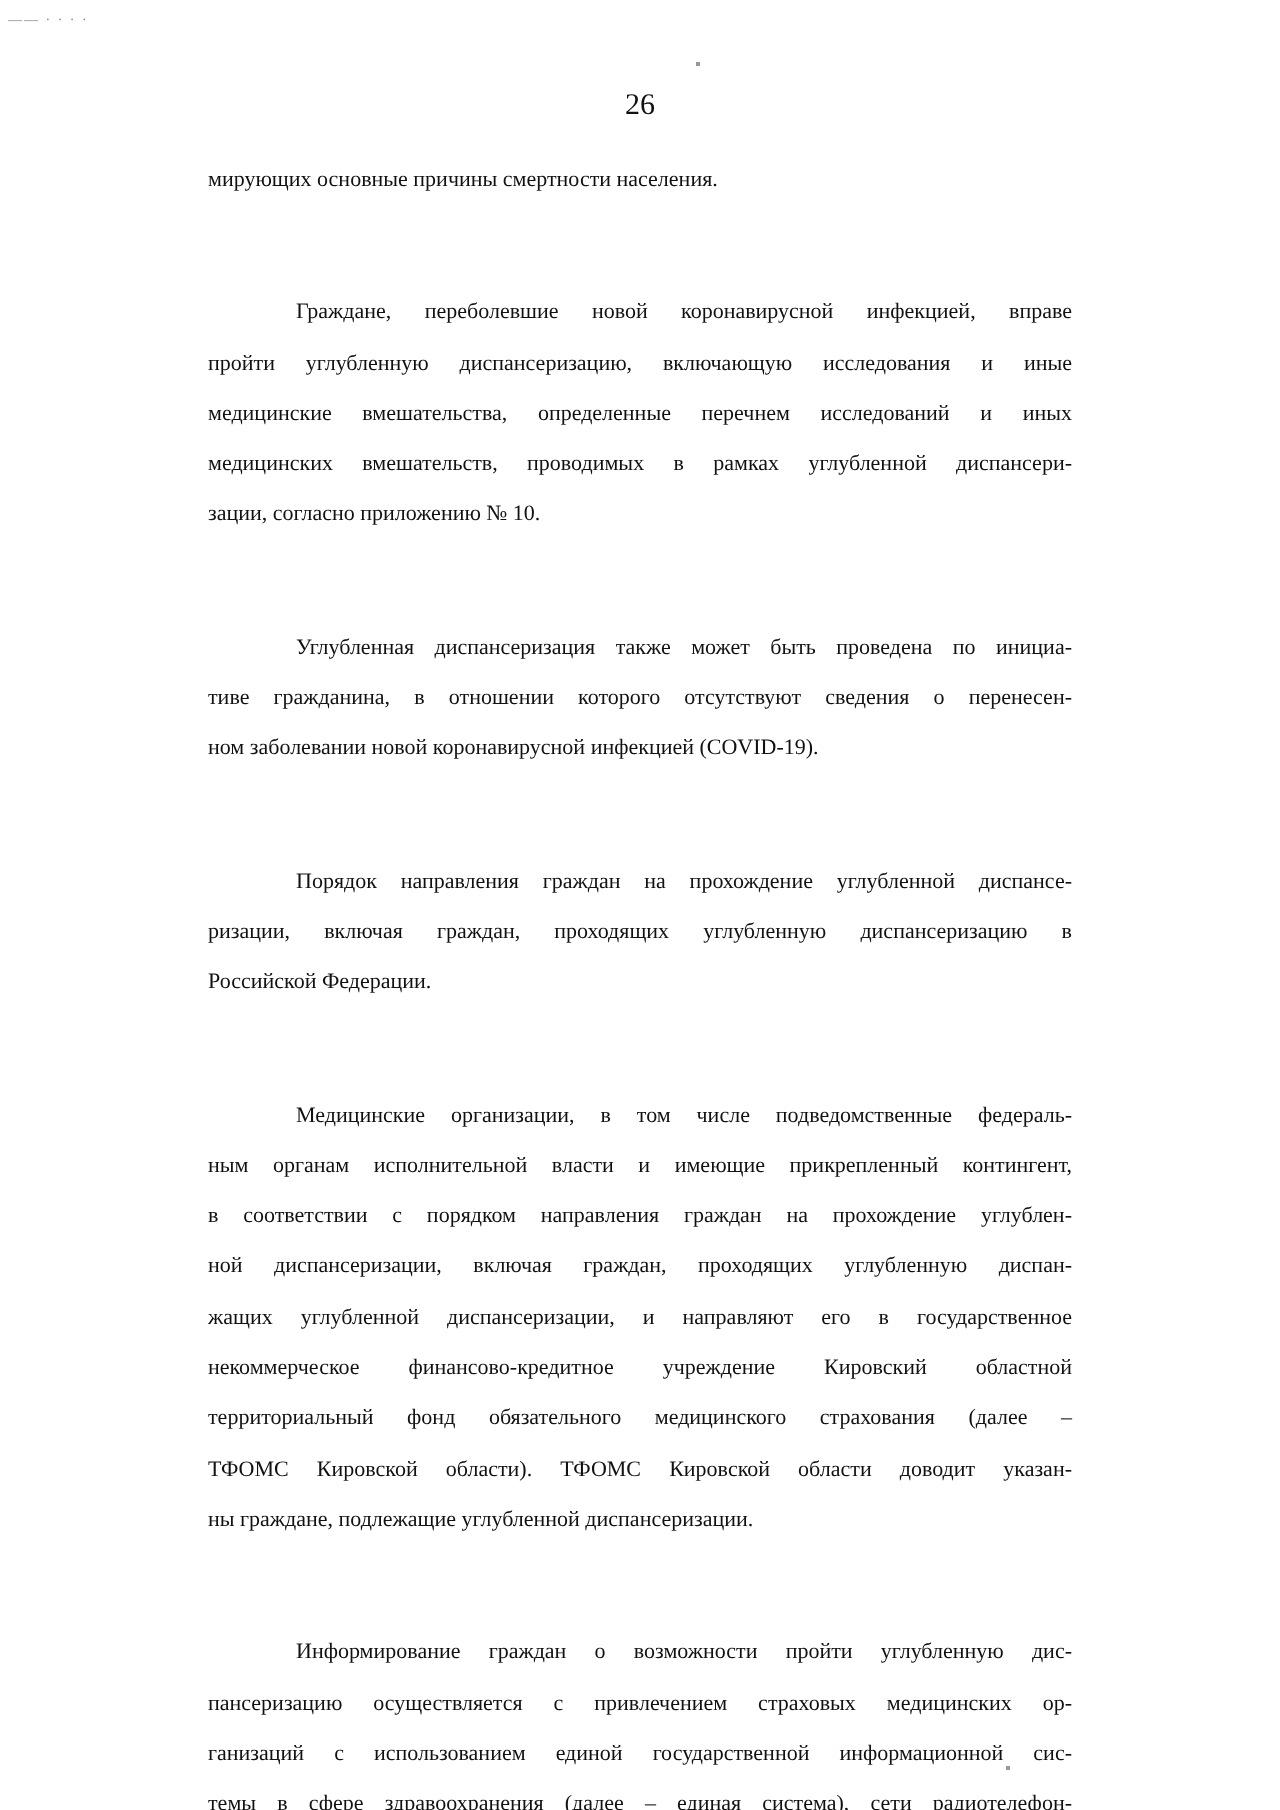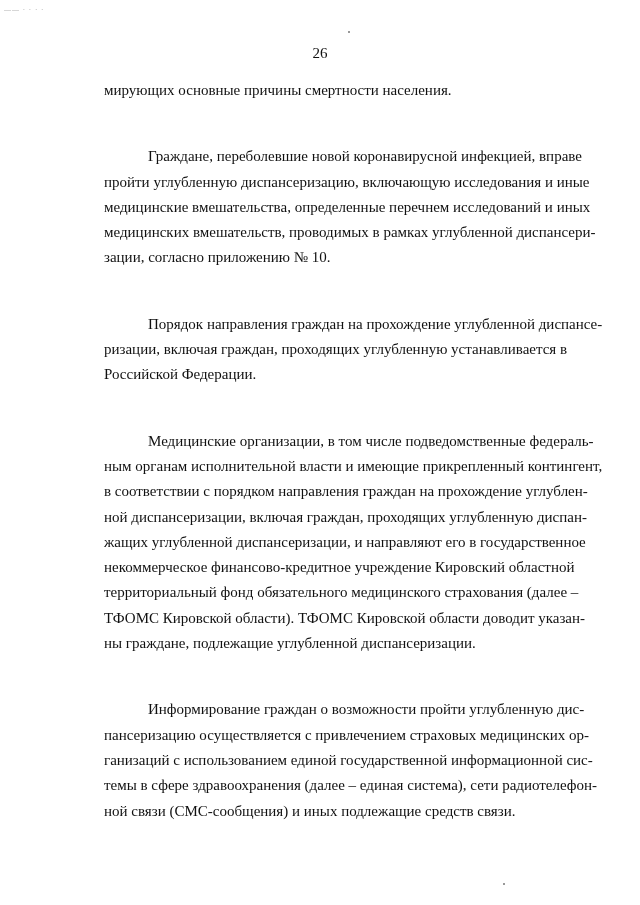--- a/index.html
+++ b/index.html
@@ -31,21 +31,21 @@
     text-align: center;
     font-size: 15px;
   }
   .body-text {
     position: absolute;
     left: 104px;
     top: 78px;
     width: 432px;
   }
   .line {
-    font-size: 15px;
+    font-size: 11px;
     height: 25.3px;
     line-height: 25.3px;
     white-space: nowrap;
     text-align: justify;
     text-align-last: justify;
     overflow: visible;
   }
   .line.last {
     text-align-last: left;
   }
@@ -72,22 +72,27 @@
       <div class="line last">мирующих основные причины смертности населения.</div>
     </div>
     <div class="paragraph">
       <div class="line indent">Граждане, переболевшие новой коронавирусной инфекцией, вправе</div>
       <div class="line">пройти углубленную диспансеризацию, включающую исследования и иные</div>
       <div class="line">медицинские вмешательства, определенные перечнем исследований и иных</div>
       <div class="line">медицинских вмешательств, проводимых в рамках углубленной диспансери-</div>
       <div class="line last">зации, согласно приложению № 10.</div>
     </div>
     <div class="paragraph">
+      <div class="line indent">Углубленная диспансеризация также может быть проведена по инициа-</div>
+      <div class="line">тиве гражданина, в отношении которого отсутствуют сведения о перенесен-</div>
+      <div class="line last">ном заболевании новой коронавирусной инфекцией (COVID-19).</div>
+    </div>
+    <div class="paragraph">
       <div class="line indent">Порядок направления граждан на прохождение углубленной диспансе-</div>
-      <div class="line">ризации, включая граждан, проходящих углубленную устанавливается в</div>
+      <div class="line">ризации, включая граждан, проходящих углубленную диспансеризацию в</div>
       <div class="line last">Российской Федерации.</div>
     </div>
     <div class="paragraph">
       <div class="line indent">Медицинские организации, в том числе подведомственные федераль-</div>
       <div class="line">ным органам исполнительной власти и имеющие прикрепленный контингент,</div>
       <div class="line">в соответствии с порядком направления граждан на прохождение углублен-</div>
       <div class="line">ной диспансеризации, включая граждан, проходящих углубленную диспан-</div>
       <div class="line">жащих углубленной диспансеризации, и направляют его в  государственное</div>
       <div class="line">некоммерческое финансово-кредитное учреждение Кировский областной</div>
       <div class="line">территориальный фонд обязательного медицинского страхования (далее –</div>

